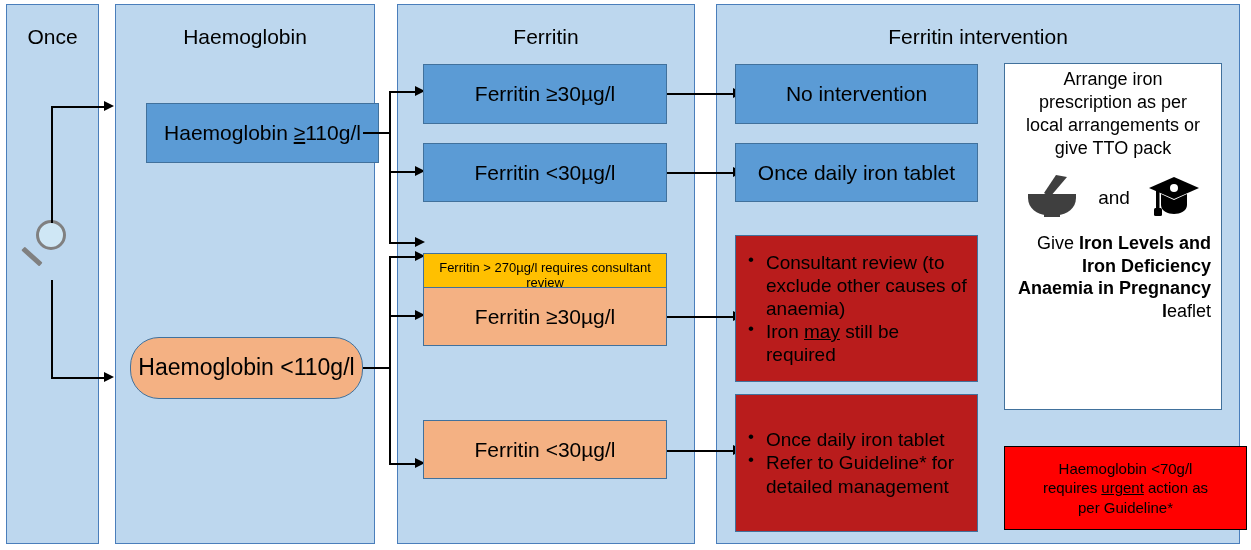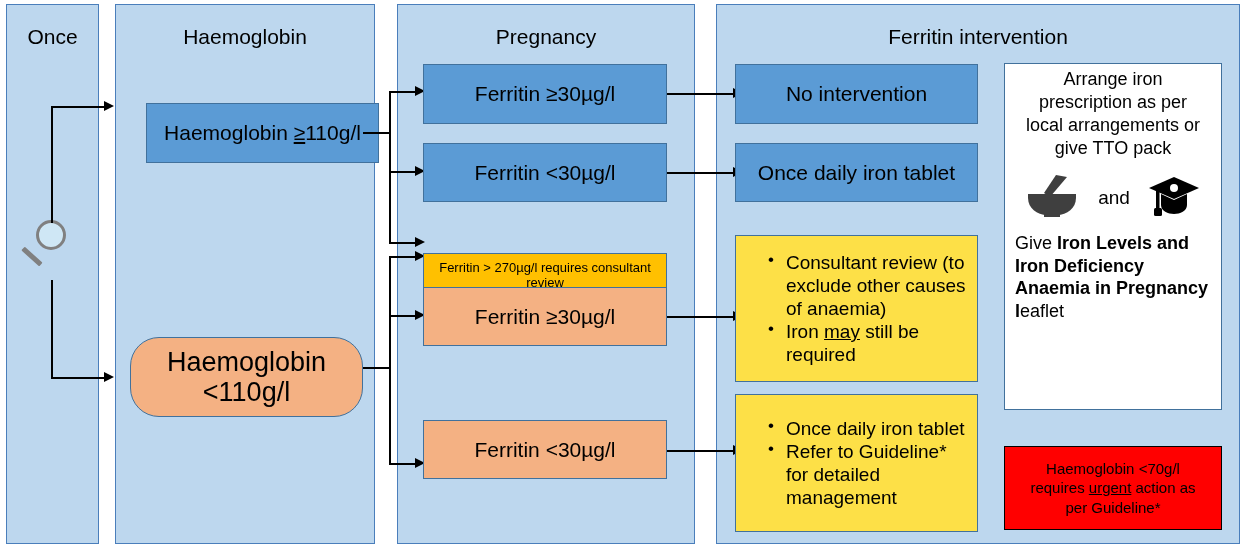--- a/index.html
+++ b/index.html
@@ -55,24 +55,23 @@
   .box.white  { background: #ffffff; }
   .box.red    { background: #ff0000; border: 1px solid #000000; }
 
   .box .txt { padding: 0 6px; }
 
   
   .bulletbox {
     position: absolute;
     box-sizing: border-box;
     border: 1px solid #41719c;
-    background: #fde047;
+    background: #b91c1c;
     display: flex;
     align-items: center;
-    padding-left: 20px;
   }
   .bulletbox ul {
     margin: 0;
     padding: 0 8px 0 30px;
     list-style: none;
     width: 100%;
   }
   .bulletbox li {
     position: relative;
     font-size: 19px;
@@ -135,21 +134,21 @@
     display: flex;
     align-items: center;
     justify-content: center;
     gap: 18px;
     margin: 4px 0 2px 0;
   }
   .icon-row .and-label { font-size: 19px; color: #000; }
   .leaflet-text {
     font-size: 18px;
     line-height: 1.26;
-    text-align: left;
+    text-align: right;
     color: #000;
   }
   .leaflet-text b { font-weight: bold; }
 
   .redtext {
     font-size: 15px;
     line-height: 1.3;
     text-align: center;
     color: #000;
     padding: 0 6px;
@@ -161,42 +160,42 @@
 
 <div id="canvas">
 
   <div class="panel" style="left:6px; top:4px; width:93px; height:540px;"></div>
   <div class="panel" style="left:115px; top:4px; width:260px; height:540px;"></div>
   <div class="panel" style="left:397px; top:4px; width:298px; height:540px;"></div>
   <div class="panel" style="left:716px; top:4px; width:524px; height:540px;"></div>
 
   <div class="panel-title" style="left:6px; width:93px; top:26px;">Once</div>
   <div class="panel-title" style="left:115px; width:260px; top:26px;">Haemoglobin</div>
-  <div class="panel-title" style="left:397px; width:298px; top:26px;">Pregnancy</div>
+  <div class="panel-title" style="left:397px; width:298px; top:26px;">Ferritin</div>
   <div class="panel-title" style="left:716px; width:524px; top:26px;">Ferritin intervention</div>
 
   <div class="magnifier" style="left:25px; top:220px; width:55px; height:62px;">
     <div class="mg-lens"></div>
     <div class="mg-handle"></div>
   </div>
 
   <div class="ln vline" style="left:51px; top:106px; height:117px;"></div>
 
   <div class="ln hline" style="left:51px; top:106px; width:53px;"></div>
   <div class="arrowhead" style="left:104px; top:101px;"></div>
 
   <div class="ln vline" style="left:51px; top:280px; height:99px;"></div>
   <div class="ln hline" style="left:51px; top:377px; width:53px;"></div>
   <div class="arrowhead" style="left:104px; top:372px;"></div>
 
   <div class="box blue" style="left:146px; top:103px; width:233px; height:60px; font-size:21px;">
     <span class="txt">Haemoglobin <u>≥</u>110g/l</span>
   </div>
 
-  <div class="box peach" style="left:130px; top:337px; width:233px; height:80px; font-size:27px;border-radius:29px;">
+  <div class="box peach" style="left:130px; top:337px; width:233px; height:62px; font-size:23px;border-radius:29px;">
     <span class="txt">Haemoglobin &lt;110g/l</span>
   </div>
 
   <div class="ln hline" style="left:363px; top:132px; width:28px;"></div>
   <div class="ln vline" style="left:389px; top:91px; height:152px;"></div>
 
   <div class="ln hline" style="left:389px; top:91px; width:28px;"></div>
   <div class="arrowhead" style="left:415px; top:86px;"></div>
 
   <div class="ln hline" style="left:389px; top:171px; width:28px;"></div>
@@ -294,21 +293,21 @@
           <rect x="6" y="33" width="8" height="8" rx="1.5" fill="#000000"></rect>
         </svg>
       </span>
     </div>
 
     <div class="leaflet-text" style="padding:8px 10px 0 10px;">
       <span>Give </span><b>Iron Levels and Iron Deficiency Anaemia in Pregnancy l</b><span>eaflet</span>
     </div>
   </div>
 
-  <div class="box red" style="left:1004px; top:446px; width:218px; height:84px;">
+  <div class="box red" style="left:1004px; top:446px; width:243px; height:84px;">
     <div class="redtext">
       <span>Haemoglobin &lt;70g/l</span><br>
       <span>requires </span><u>urgent</u><span> action as</span><br>
       <span>per Guideline*</span>
     </div>
   </div>
 
 </div>
 
 </body></html>

